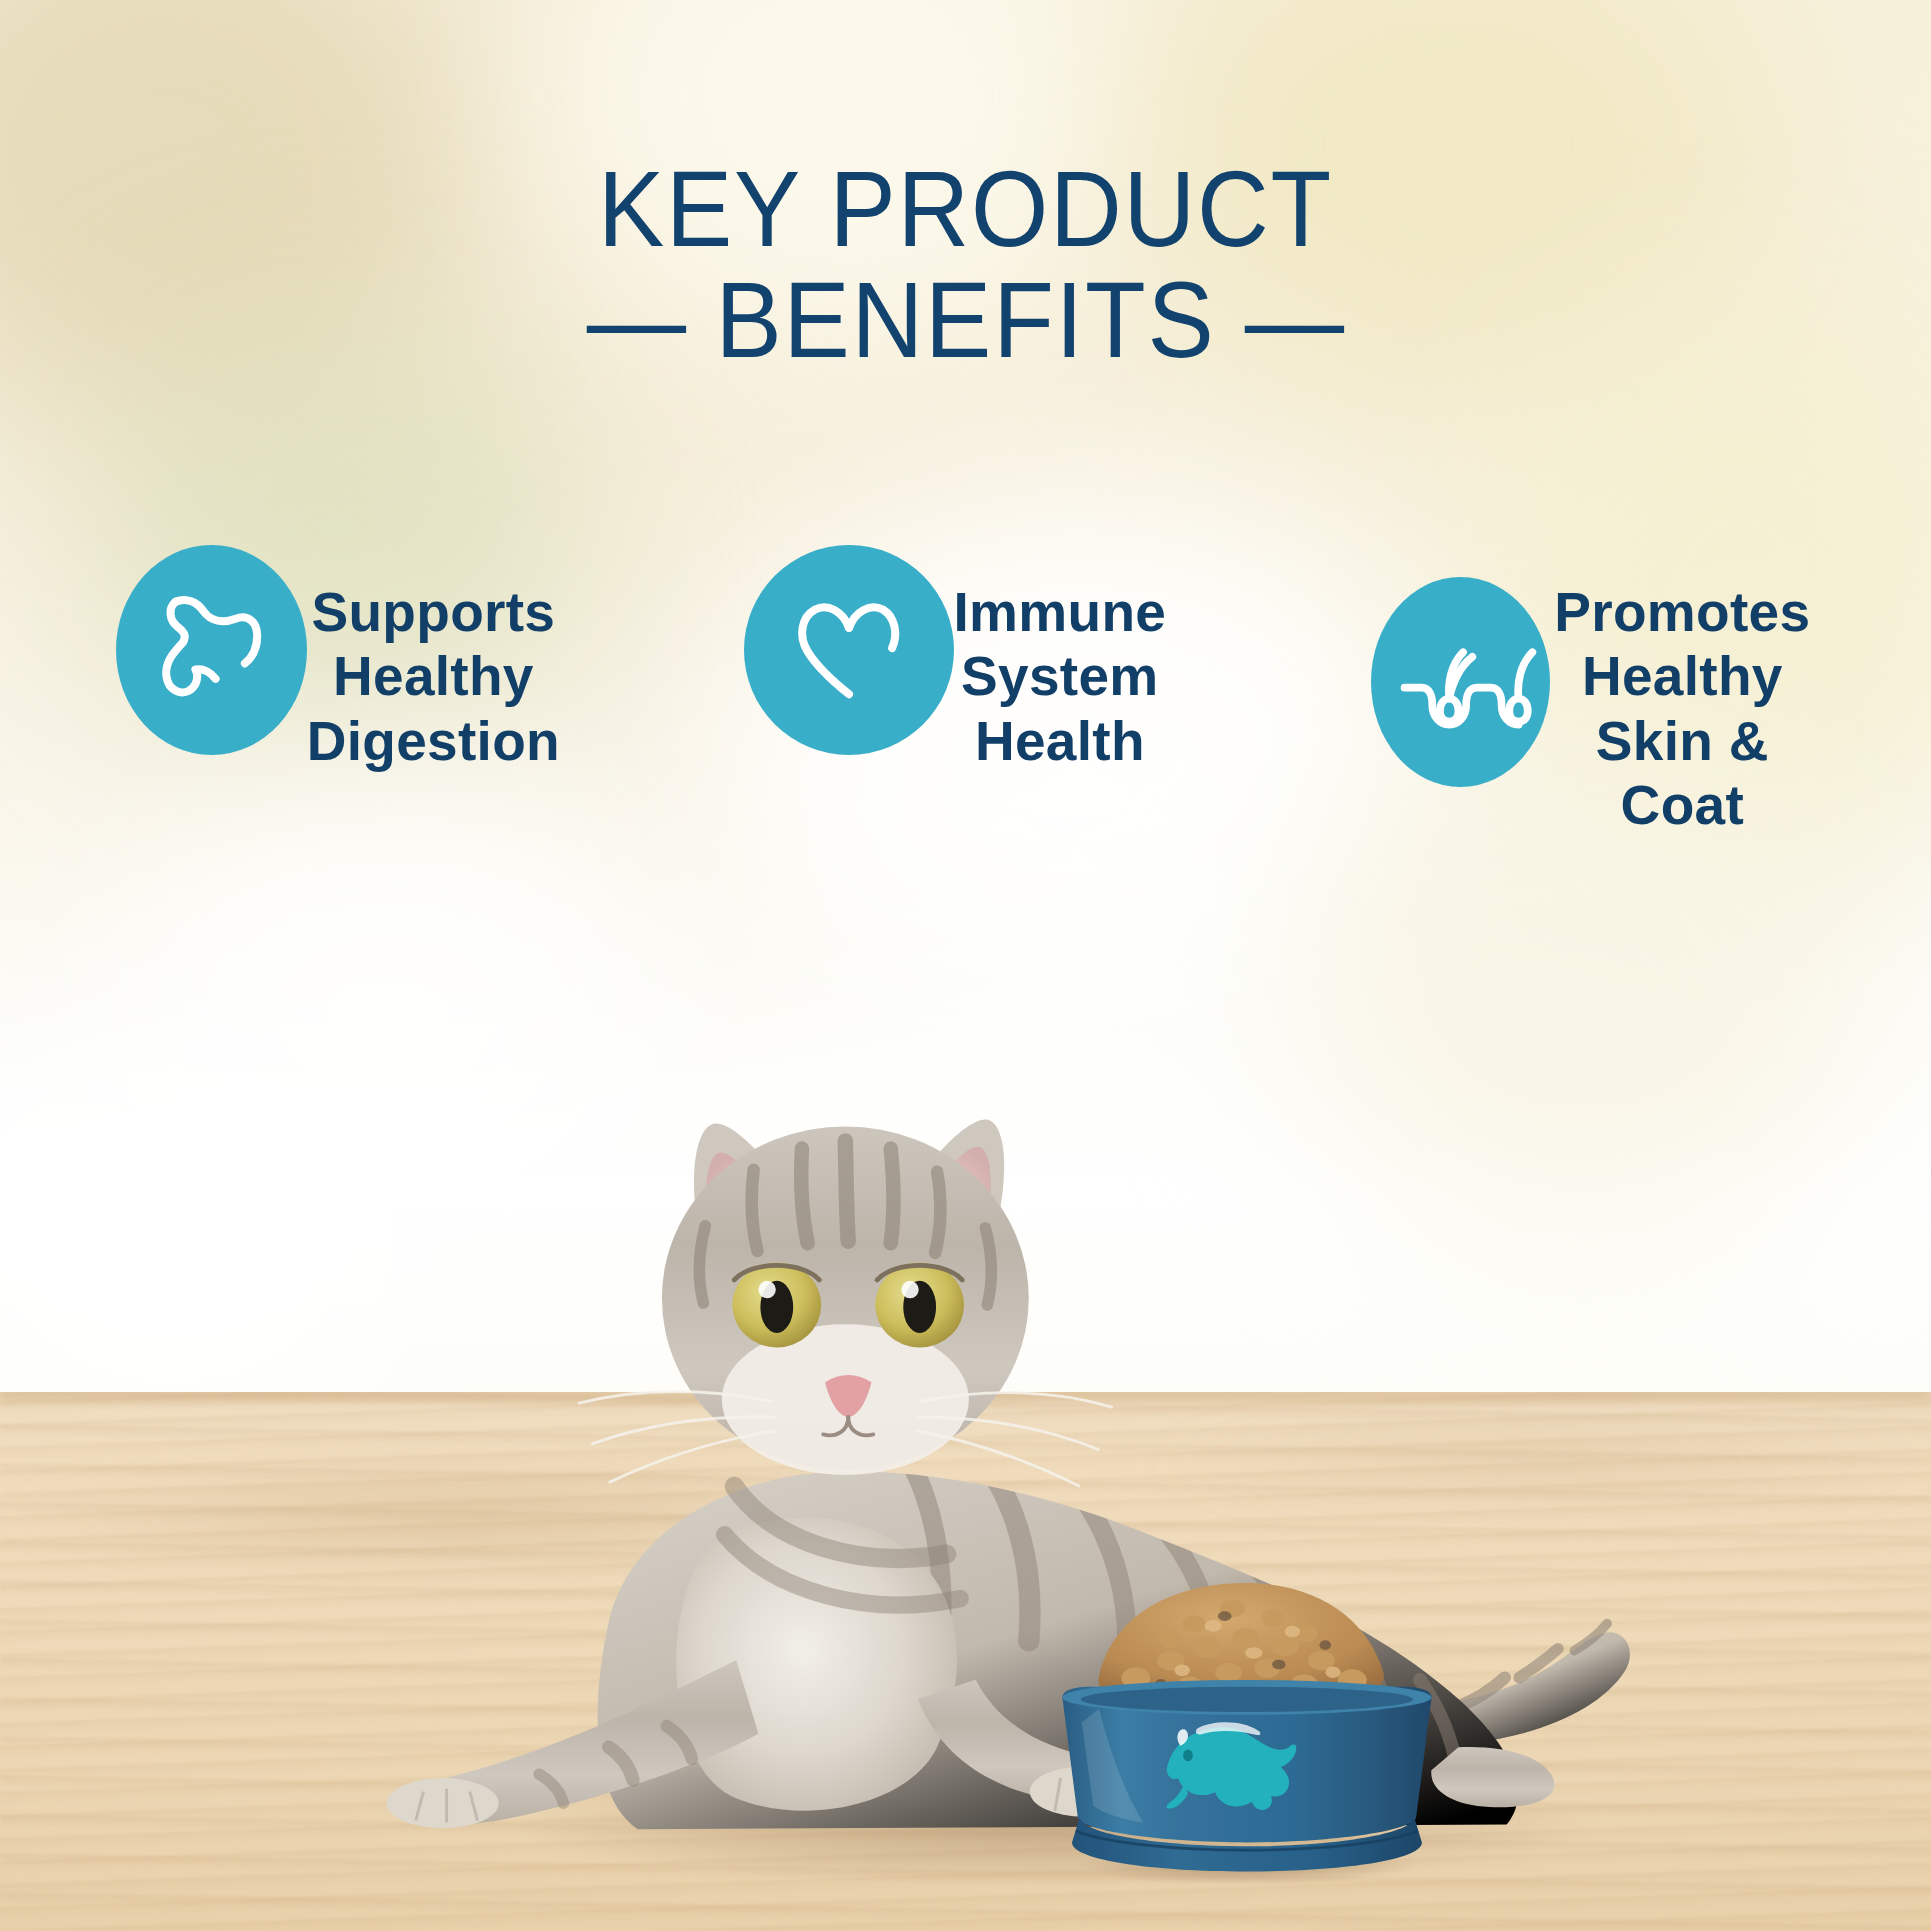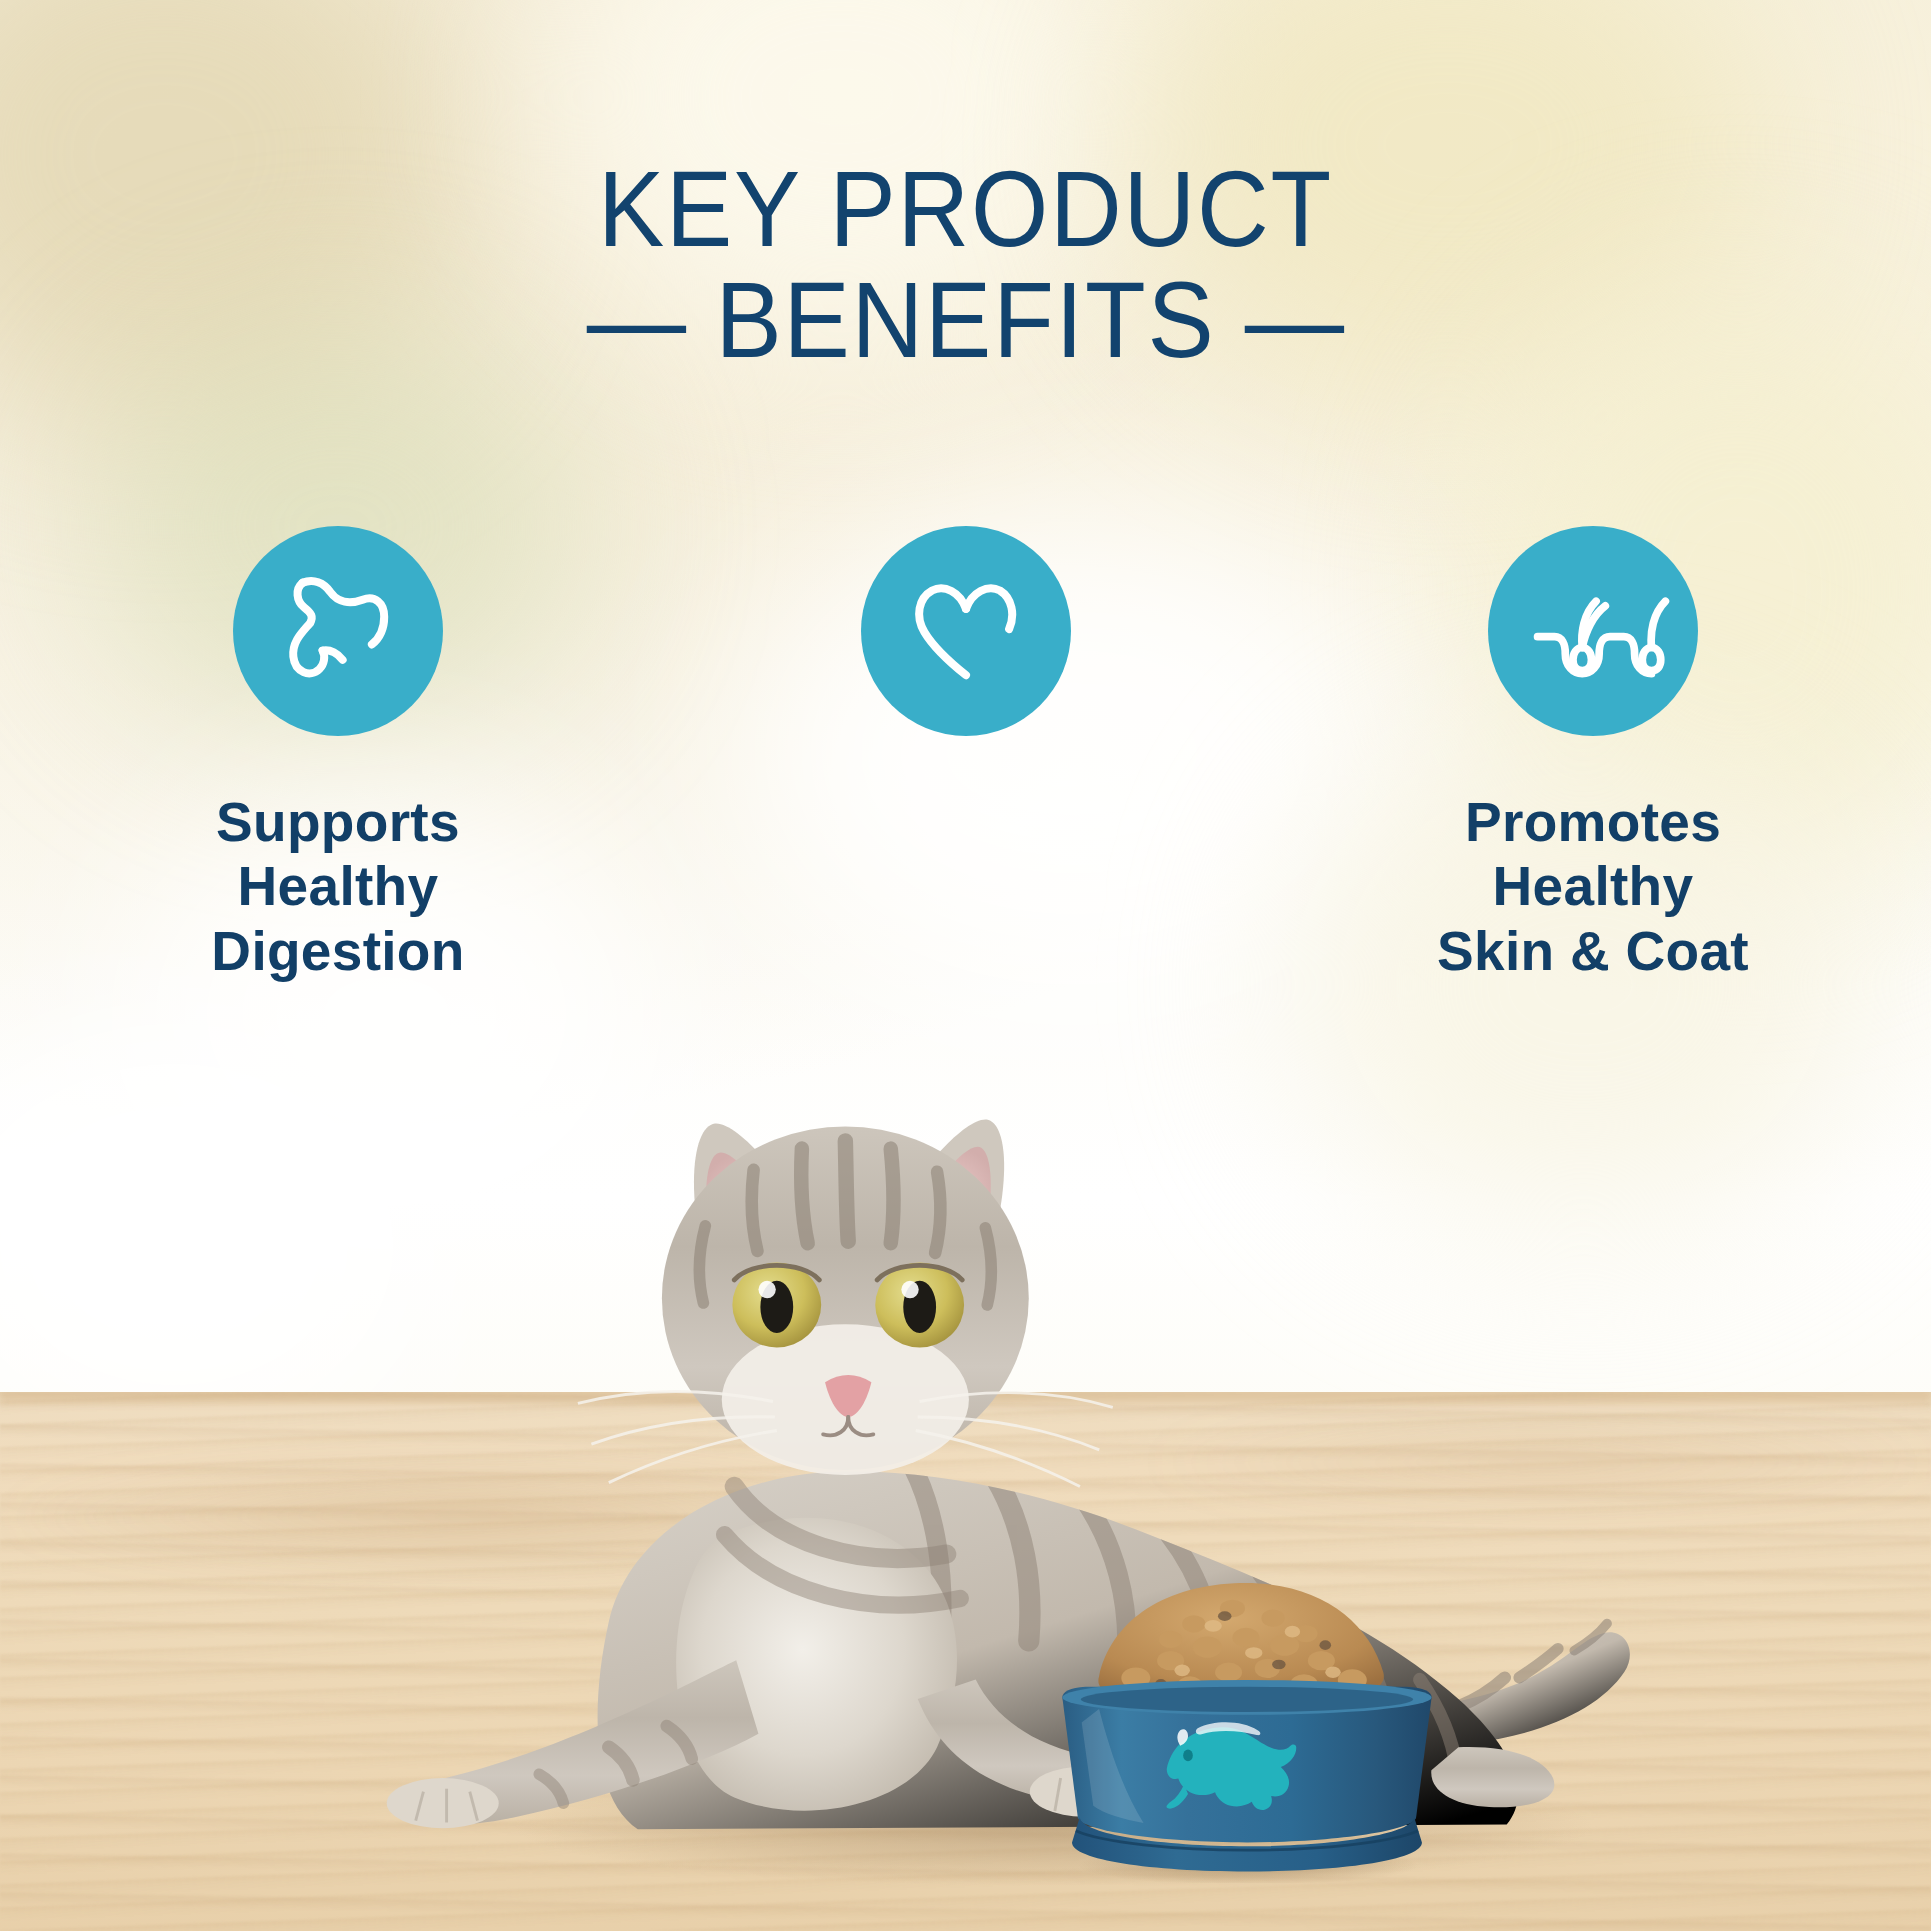--- a/index.html
+++ b/index.html
@@ -86,21 +86,21 @@
     transform:scaleX(.92);
   }
   .headline .l2 { display:block; white-space:nowrap; }
   .dash { font-weight:300; letter-spacing:0; }
 
   
   .benefits {
     position:absolute; left:116px; right:116px; top:526px;
     display:flex; justify-content:space-between; align-items:flex-start;
   }
-  .benefit { width:444px; display:flex; flex-direction:column; align-items:center; }
+  .benefit { width:444px; display:flex; flex-direction:row; align-items:center; }
   .icon-circle {
     width:210px; height:210px; border-radius:50%;
     display:flex; align-items:center; justify-content:center;
   }
   .benefit-label {
     margin-top:54px;
     color:#123f67;
     font-weight:bold;
     font-size:55px;
     line-height:1.17;
@@ -170,20 +170,23 @@
     <div class="benefit">
       <div class="icon-circle" style="background:#39aec9">
         <span>
           <svg width="154" height="154" viewBox="0 0 100 100" fill="none" stroke="#ffffff" stroke-width="5.2" stroke-linecap="round" stroke-linejoin="round">
             <path d="M50 37 C46 26 36 21 28 25 C19 30 17 42 23 52
                      C29 62 40 72 50 80"></path>
             <path d="M50 37 C54 26 64 21 72 25 C80 30 82 41 78 50"></path>
           </svg>
         </span>
       </div>
+      <div class="benefit-label">Immune
+System
+Health</div>
     </div>
 
     <div class="benefit">
       <div class="icon-circle" style="background:#39aec9">
         <span>
           <svg width="154" height="154" viewBox="0 0 100 100" fill="none" stroke="#ffffff" stroke-width="5" stroke-linecap="round" stroke-linejoin="round">
 
             <path d="M14 55 C20 55 22 55 25 55 C30 55 32 60 32 66
                      C32 74 37 79 43 79 C49 79 54 74 54 66
                      C54 60 56 55 61 55 C64 55 66 55 70 55

